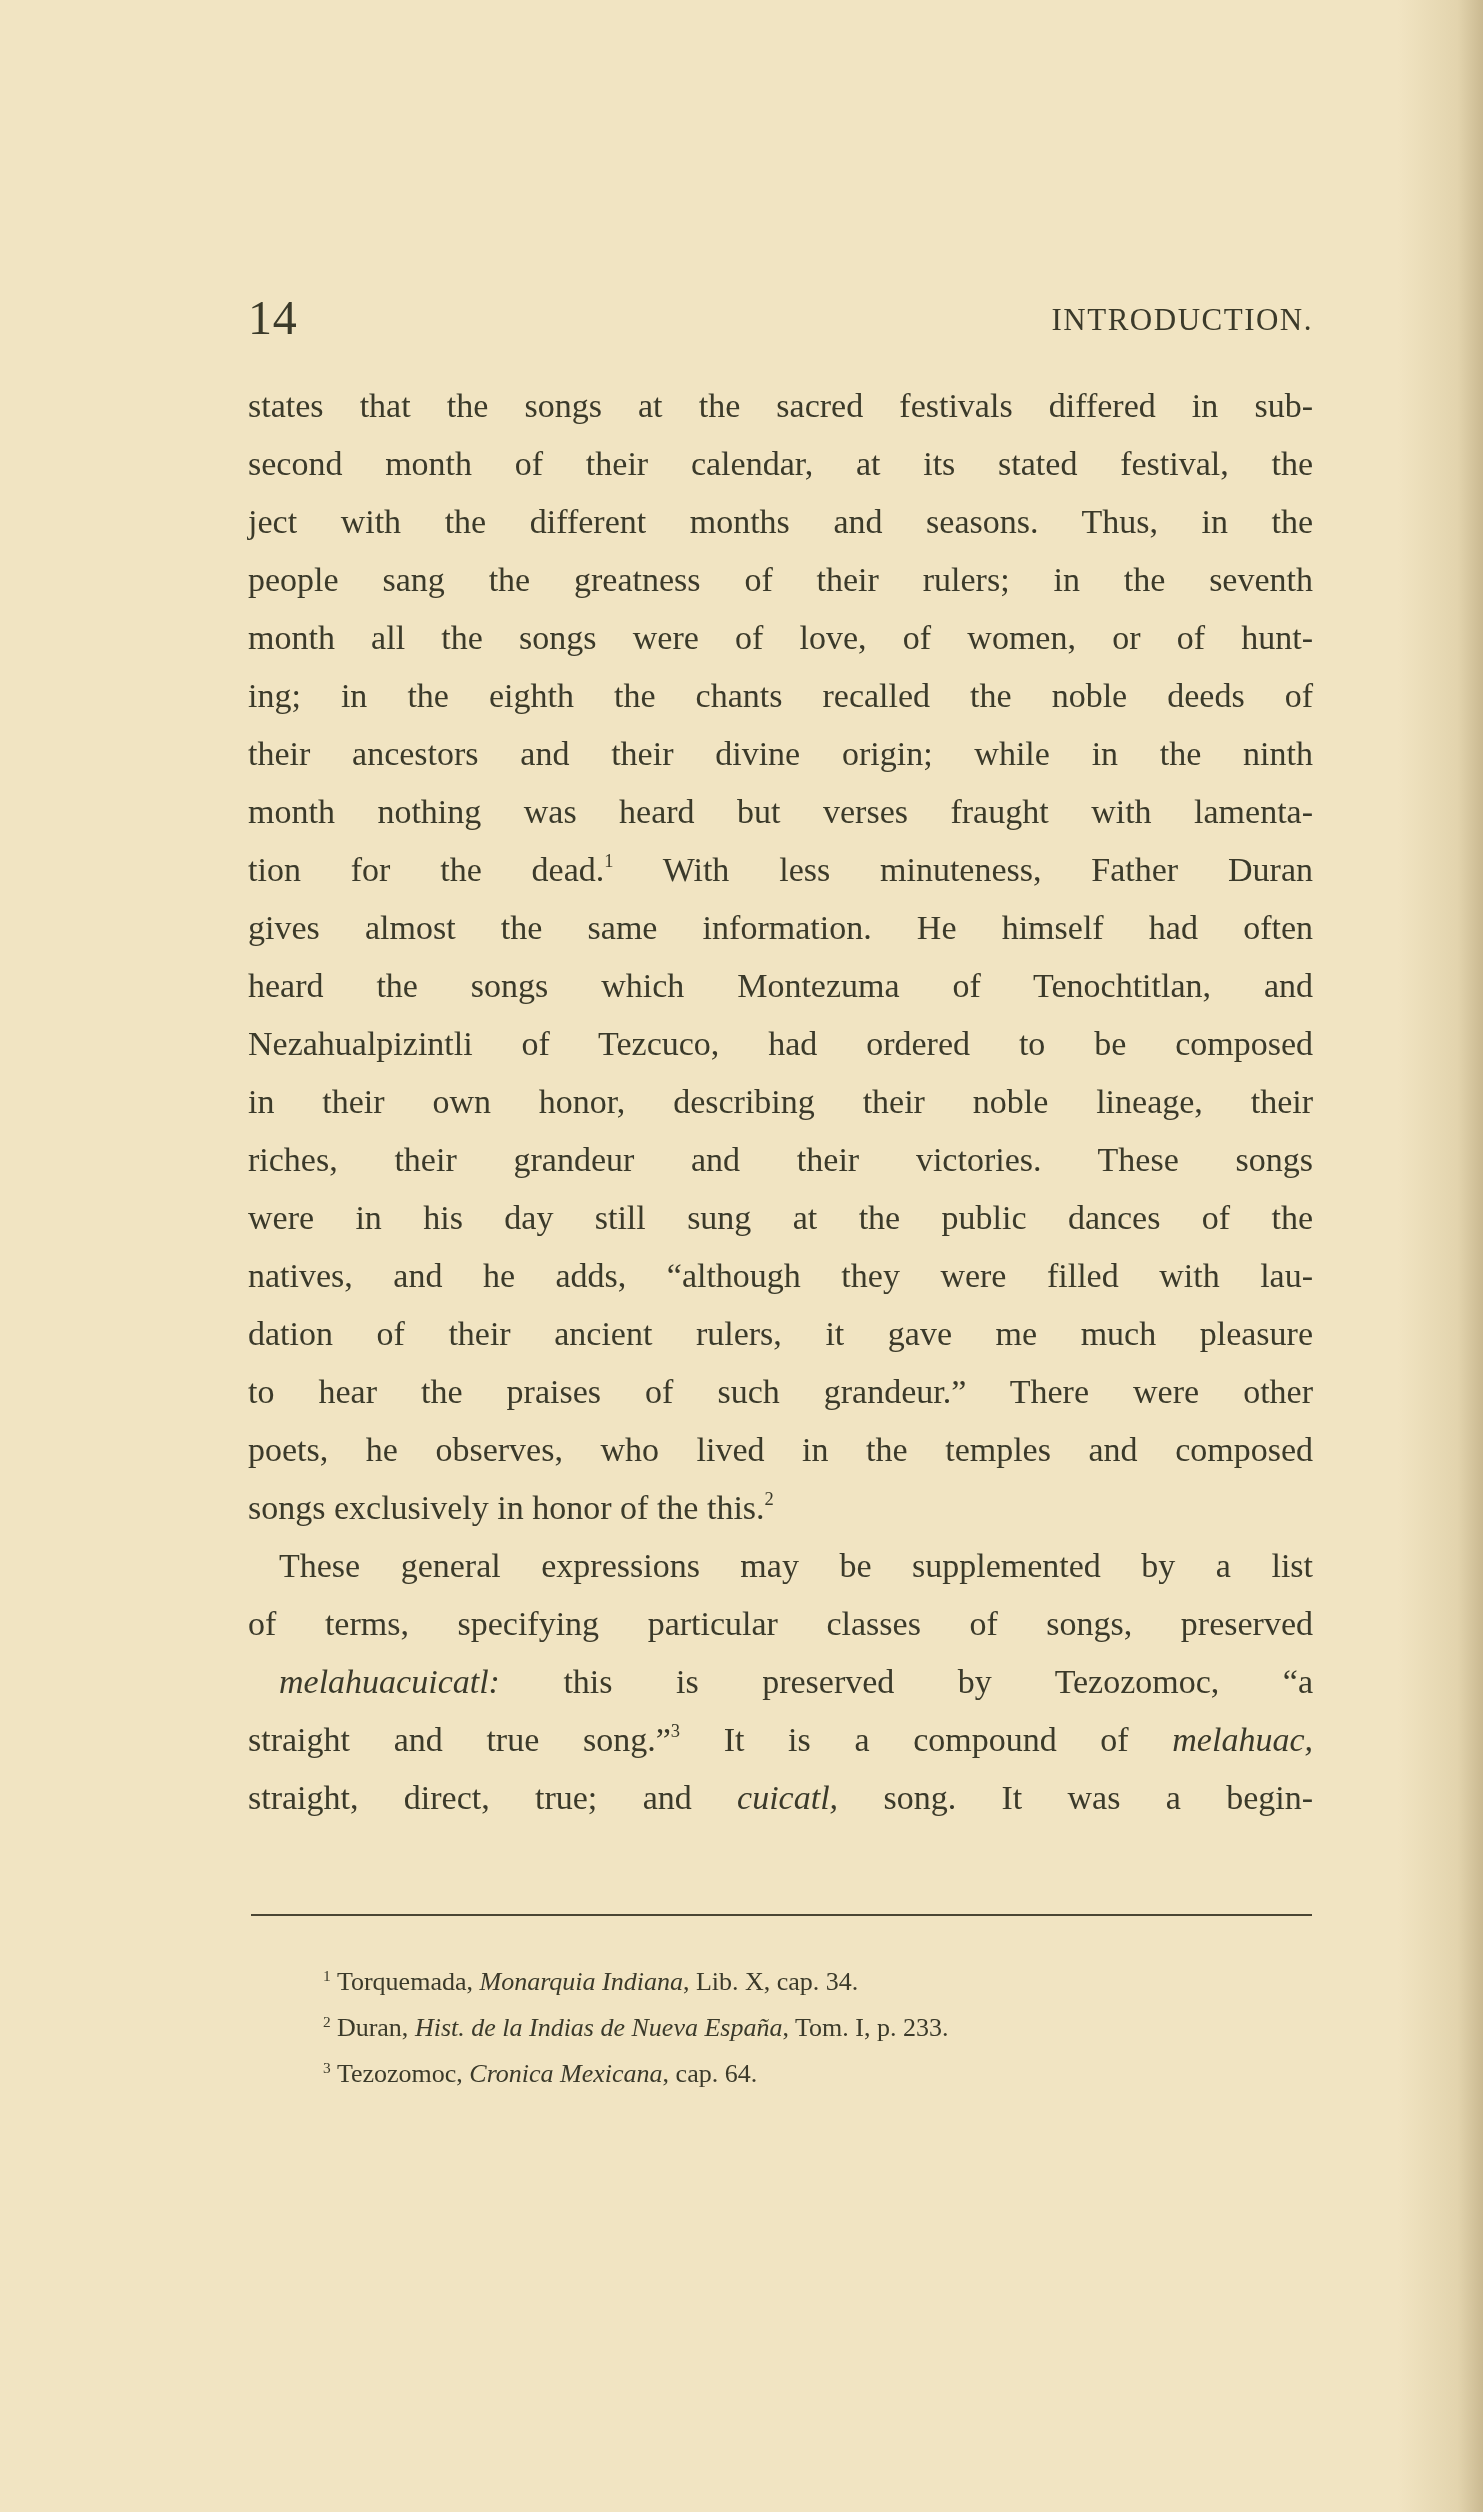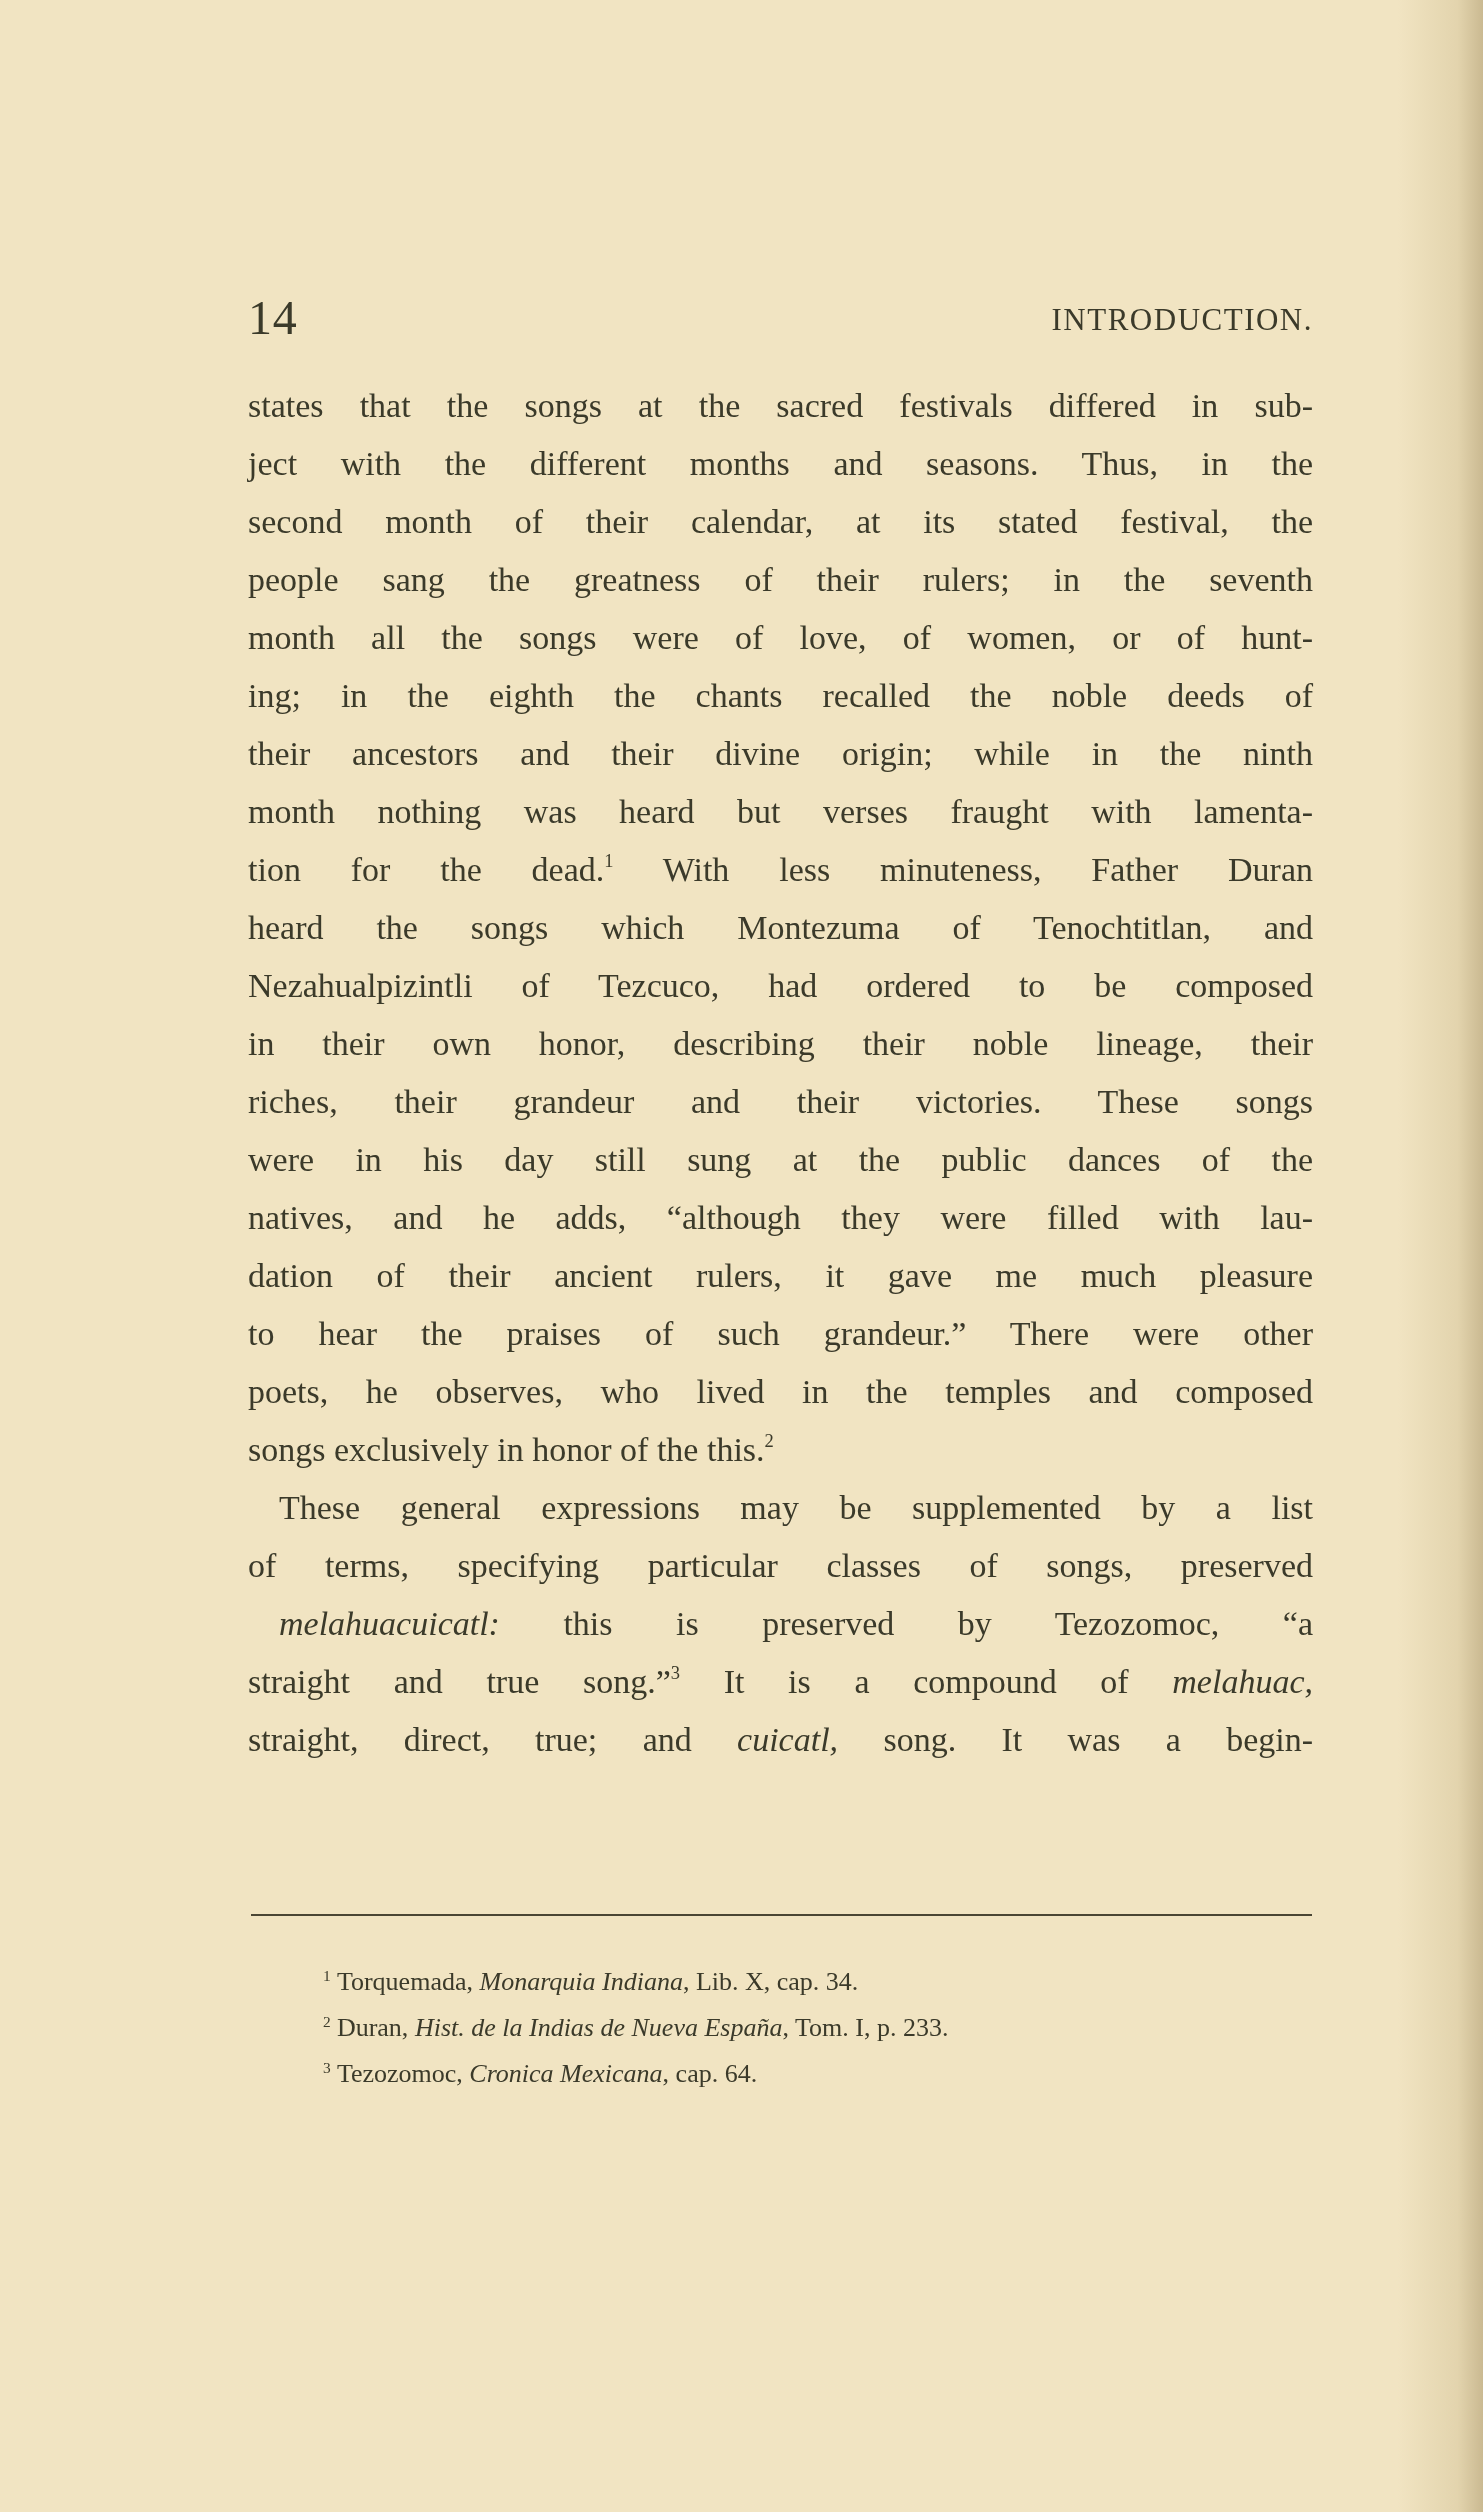--- a/index.html
+++ b/index.html
@@ -53,28 +53,29 @@
 
 <div class="page-shade"></div>
 
 <div class="running-head">
   <span class="page-number">14</span>
   <div class="head-title">INTRODUCTION.</div>
 </div>
 
 <div class="body-text">
   <span class="line">states that the songs at the sacred festivals differed in sub-</span>
+  <span class="line">second month of their calendar, at its stated festival, the</span>
   <span class="line">ject with the different months and seasons.  Thus, in the</span>
-  <span class="line">second month of their calendar, at its stated festival, the</span>
   <span class="line">people sang the greatness of their rulers; in the seventh</span>
   <span class="line">month all the songs were of love, of women, or of hunt-</span>
   <span class="line">ing; in the eighth the chants recalled the noble deeds of</span>
   <span class="line">their ancestors and their divine origin; while in the ninth</span>
   <span class="line">month nothing was heard but verses fraught with lamenta-</span>
   <span class="line"><span>tion for the dead.</span><span class="sup">1</span><span>  With less minuteness, Father Duran</span></span>
+  <span class="line">gives almost the same information.  He himself had often</span>
   <span class="line">heard the songs which Montezuma of Tenochtitlan, and</span>
   <span class="line">Nezahualpizintli of Tezcuco, had ordered to be composed</span>
   <span class="line">in their own honor, describing their noble lineage, their</span>
   <span class="line">riches, their grandeur and their victories.  These songs</span>
   <span class="line">were in his day still sung at the public dances of the</span>
   <span class="line">natives, and he adds, “although they were filled with lau-</span>
   <span class="line">dation of their ancient rulers, it gave me much pleasure</span>
   <span class="line">to hear the praises of such grandeur.”  There were other</span>
   <span class="line">poets, he observes, who lived in the temples and composed</span>
   <span class="line last"><span>songs exclusively in honor of the this.</span><span class="sup">2</span></span>

